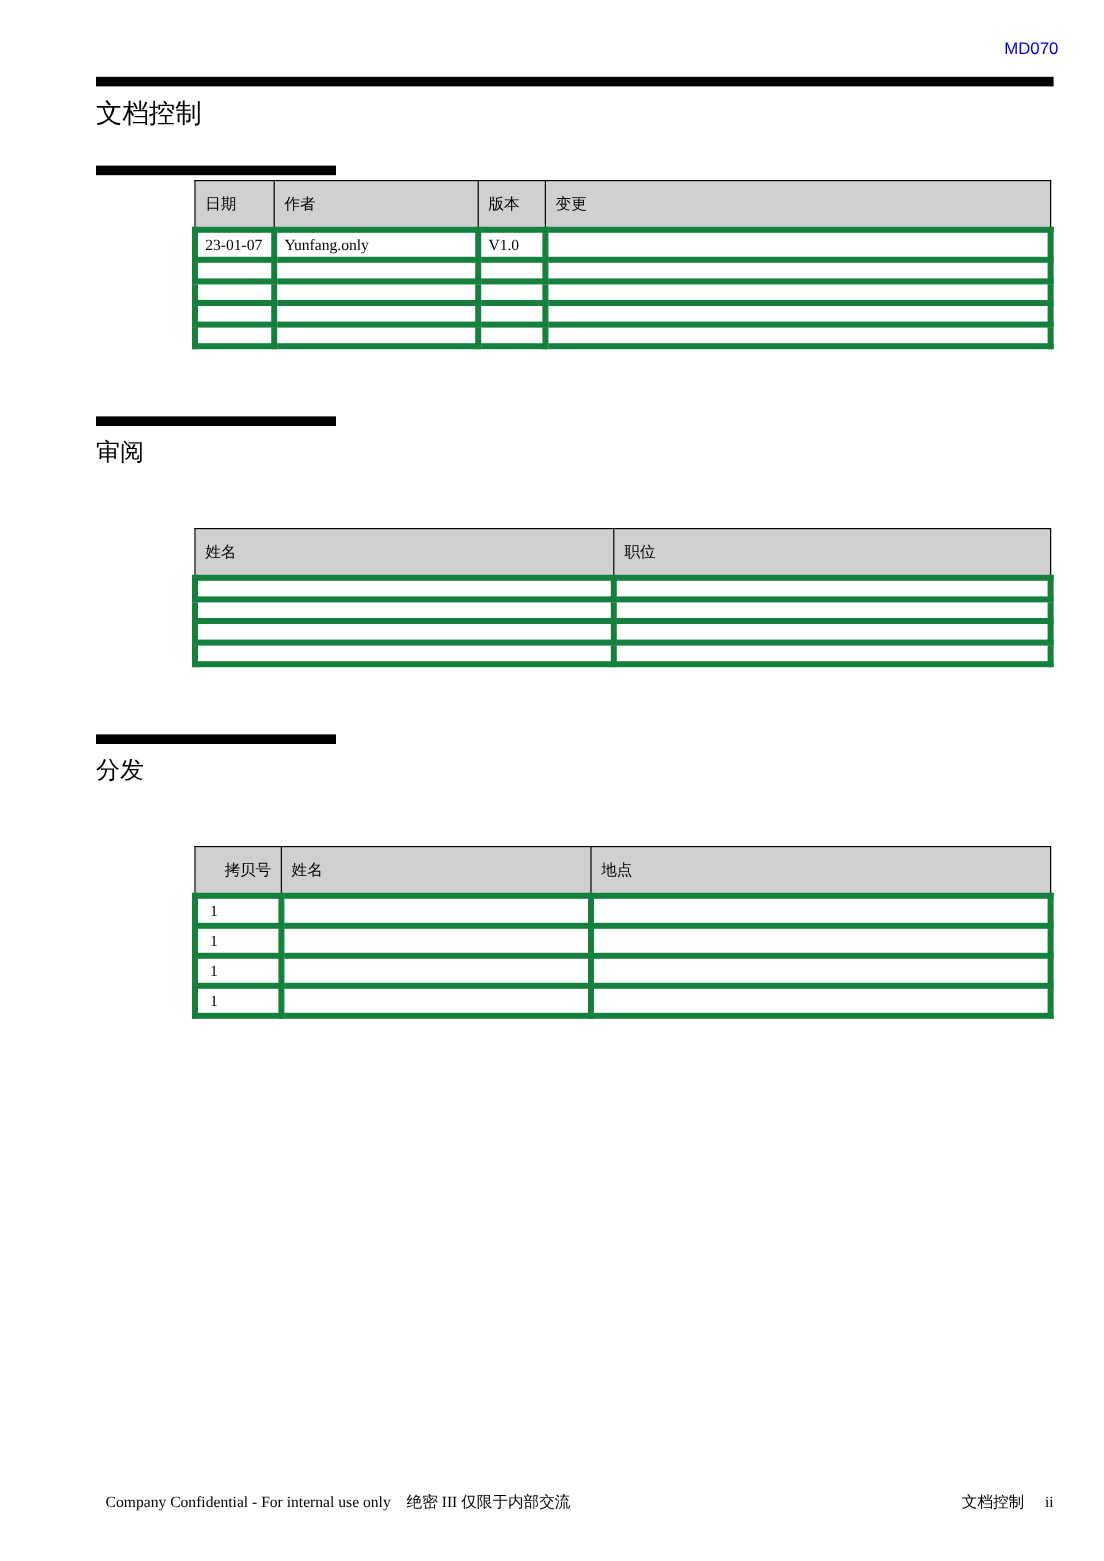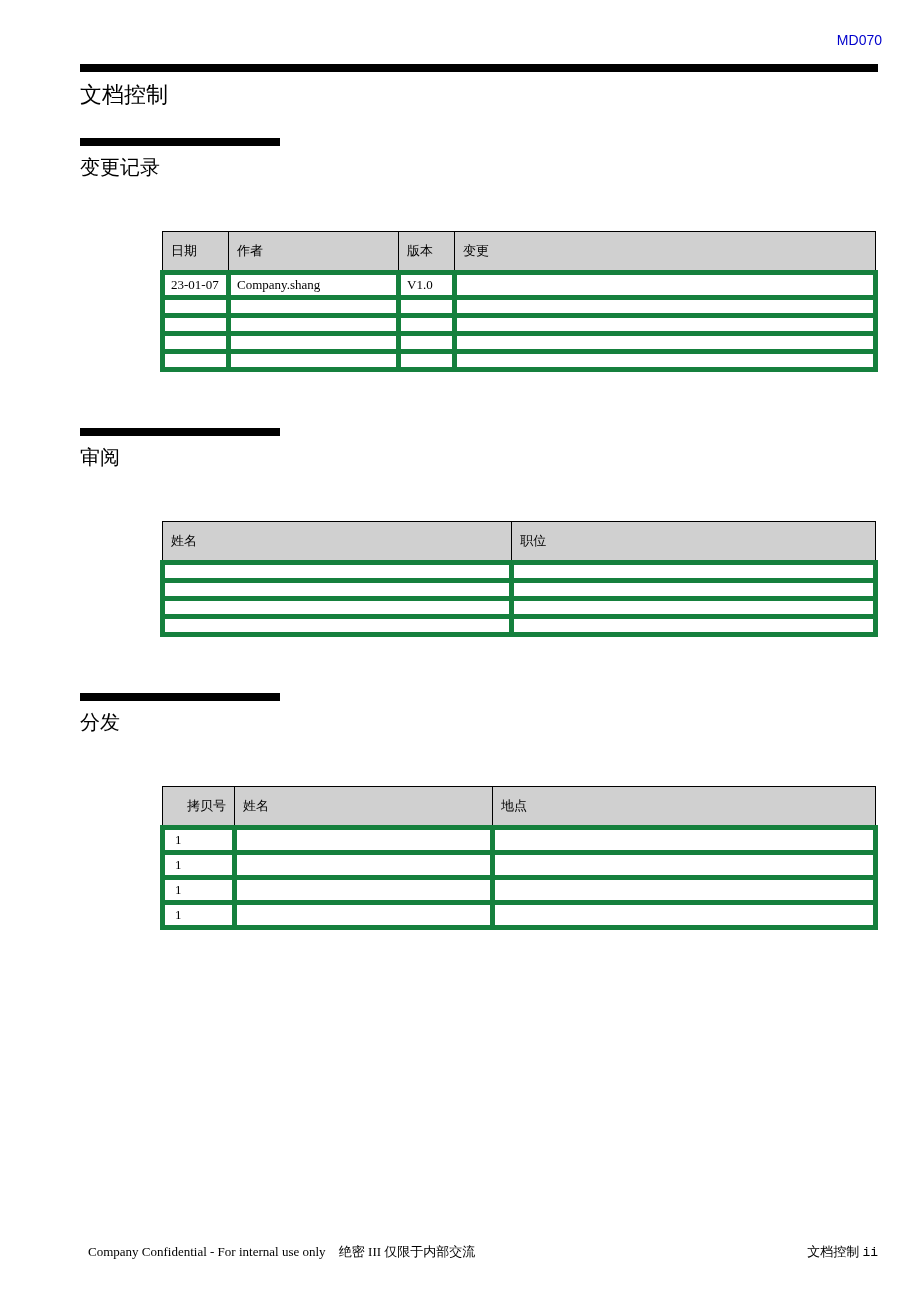--- a/index.html
+++ b/index.html
@@ -97,50 +97,50 @@
       font-family: "Times New Roman", serif;
     }
     .footer-left .cn {
       font-family: "SimSun", "Microsoft YaHei", serif;
       margin-left: 10px;
     }
     .footer-right {
       font-family: "SimSun", "Microsoft YaHei", serif;
     }
     .footer-right .pagenum {
-      font-family: Liberation Mono, monospace;
+      font-family: Liberation Serif, serif;
+      margin-left: 14px;
     }
   </style>
 </head>
 <body>
 
 <div class="doc-id">MD070</div>
 
 <div class="content">
 
   <div class="thick-rule-full"></div>
   <div class="h1">文档控制</div>
 
   <div class="thick-rule-short"></div>
-  <div class="h2">变更记录</div>
 
   <div class="table-wrap">
     <table class="t1">
       <thead>
         <tr>
           <th class="c-date">日期</th>
           <th class="c-author">作者</th>
           <th class="c-ver">版本</th>
           <th class="c-change">变更</th>
         </tr>
       </thead>
       <tbody>
         <tr>
           <td>23-01-07</td>
-          <td>Company.shang</td>
+          <td>Yunfang.only</td>
           <td>V1.0</td>
           <td></td>
         </tr>
         <tr>
           <td></td>
           <td></td>
           <td></td>
           <td></td>
         </tr>
         <tr>

